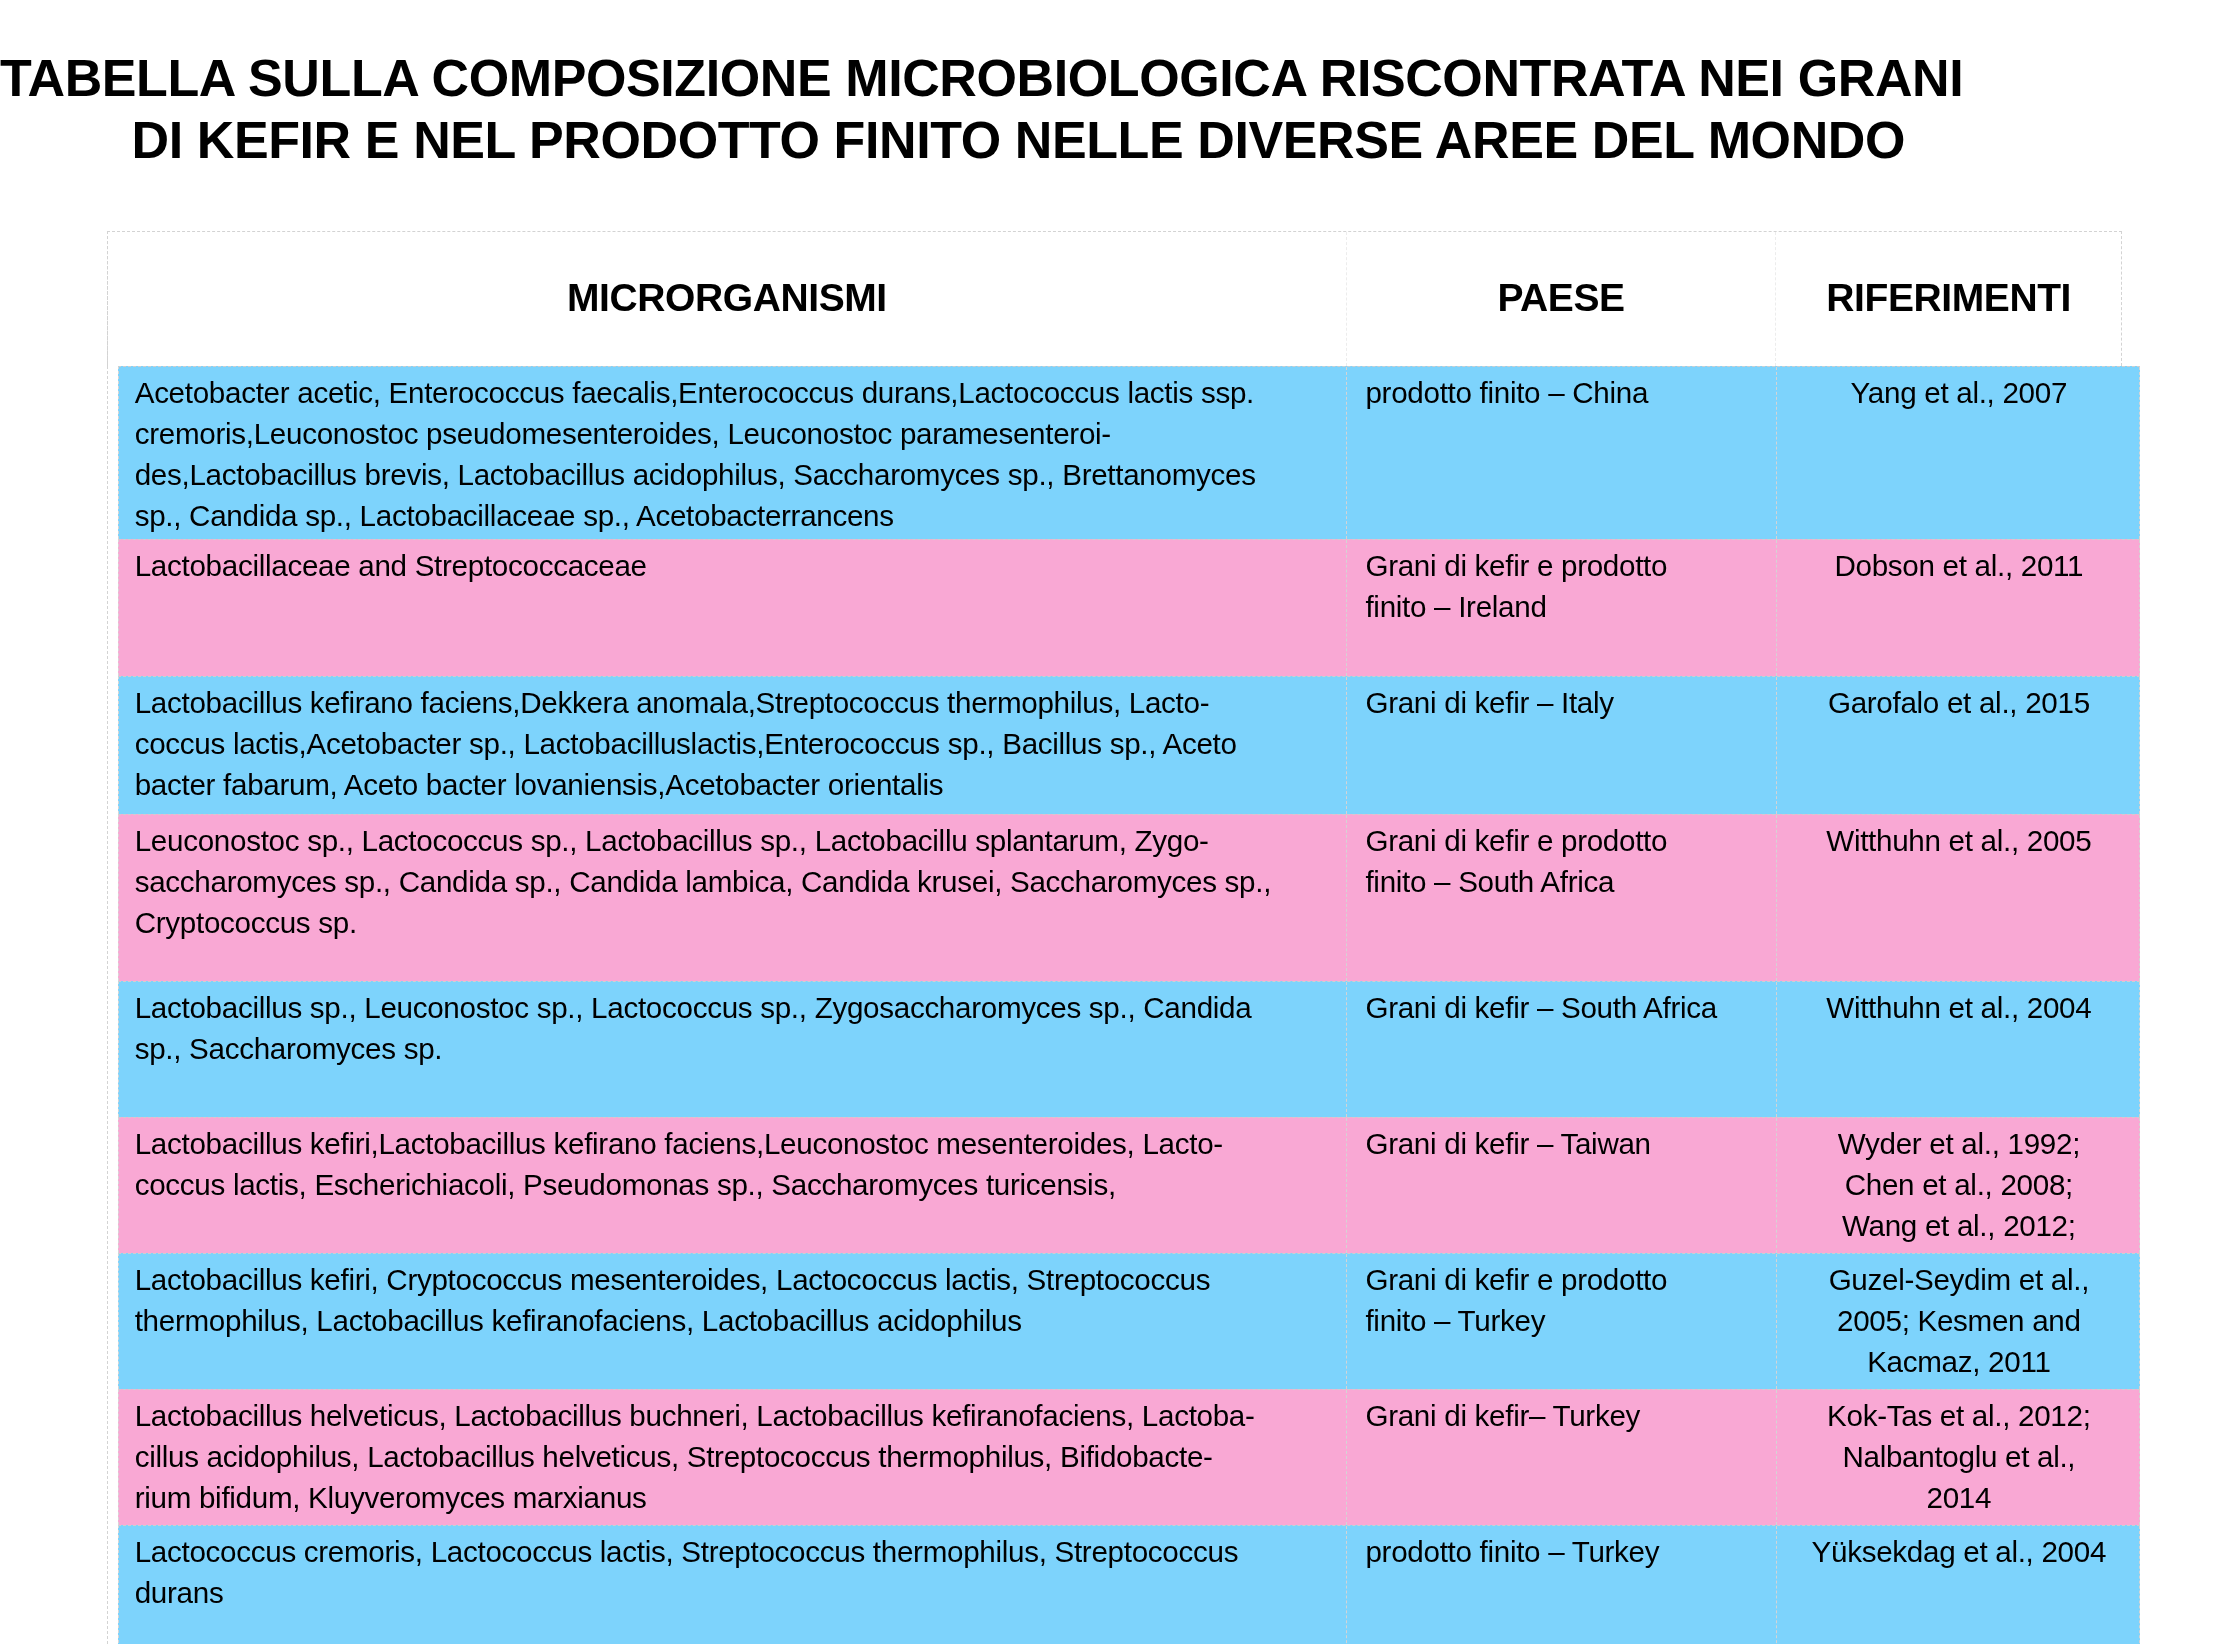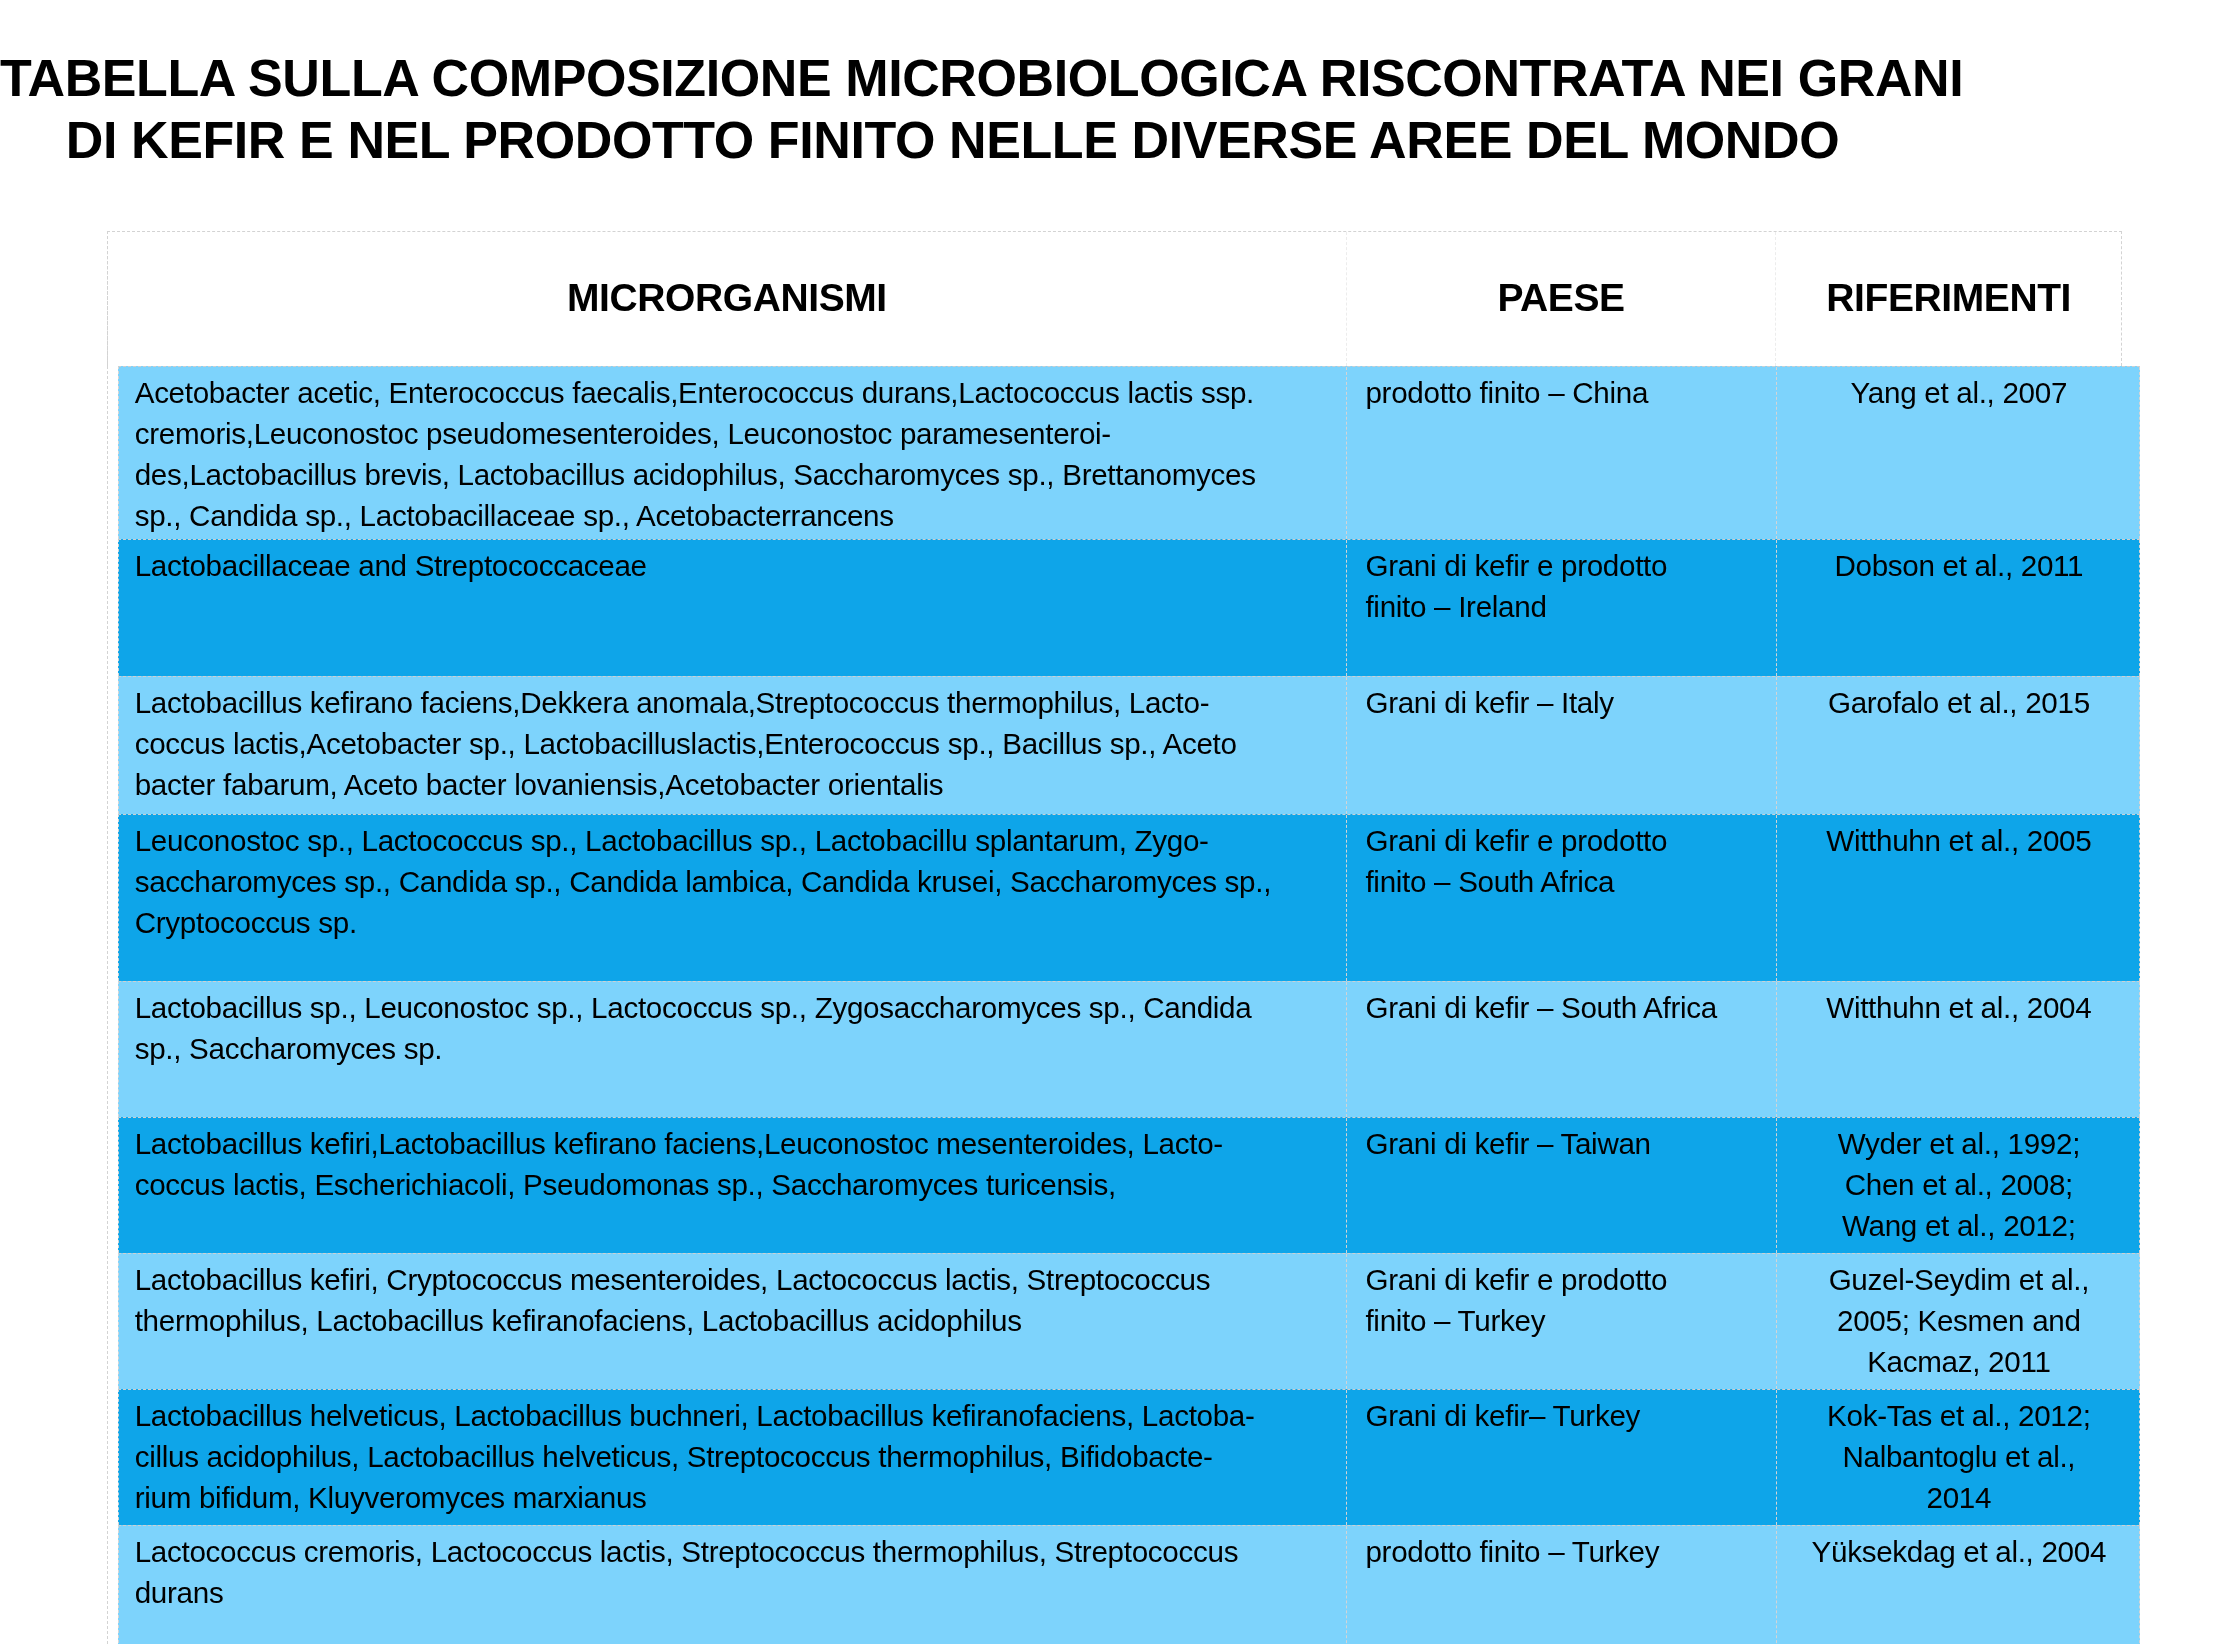--- a/index.html
+++ b/index.html
@@ -13,21 +13,21 @@
     overflow: hidden;
     position: relative;
     font-family: "Liberation Sans", "DejaVu Sans", sans-serif;
     color: #000;
   }
   .title {
     position: absolute;
     left: 0;
     top: 47px;
     width: 1905px;
-    text-align: center;
+    text-align: right;
     font-weight: bold;
     font-size: 52px;
     line-height: 62px;
     letter-spacing: -0.4px;
   }
   .title div { white-space: nowrap; }
 
   .table {
     position: absolute;
     left: 107px;
@@ -60,21 +60,21 @@
   .tbody { position: relative; }
   .row {
     display: flex;
     box-sizing: border-box;
     border-top: 1.8px dashed #cfcfcf;
     margin-left: 10.7px;
     width: 2022px;
     border-left: 1.8px dashed #d6d6d6;
   }
   .row.shaded { background: #7dd3fc; }
-  .row.plain { background: #0ea5e9; }
+  .row.plain { background: #f9a8d4; }
   .td {
     box-sizing: border-box;
     font-size: 29.6px;
     line-height: 41px;
     padding: 5.4px 16px 0 16px;
     letter-spacing: -0.3px;
   }
   .td.c1 { width: 1230px; border-right: 1.8px dashed #d4d4d4; }
   .td.c2 { width: 430px; border-right: 1.8px dashed #d4d4d4; padding-left: 18px; }
   .td.c3 { width: 363px; padding-left: 18px; border-right: 1.8px dashed #d4d4d4; text-align: center; }

